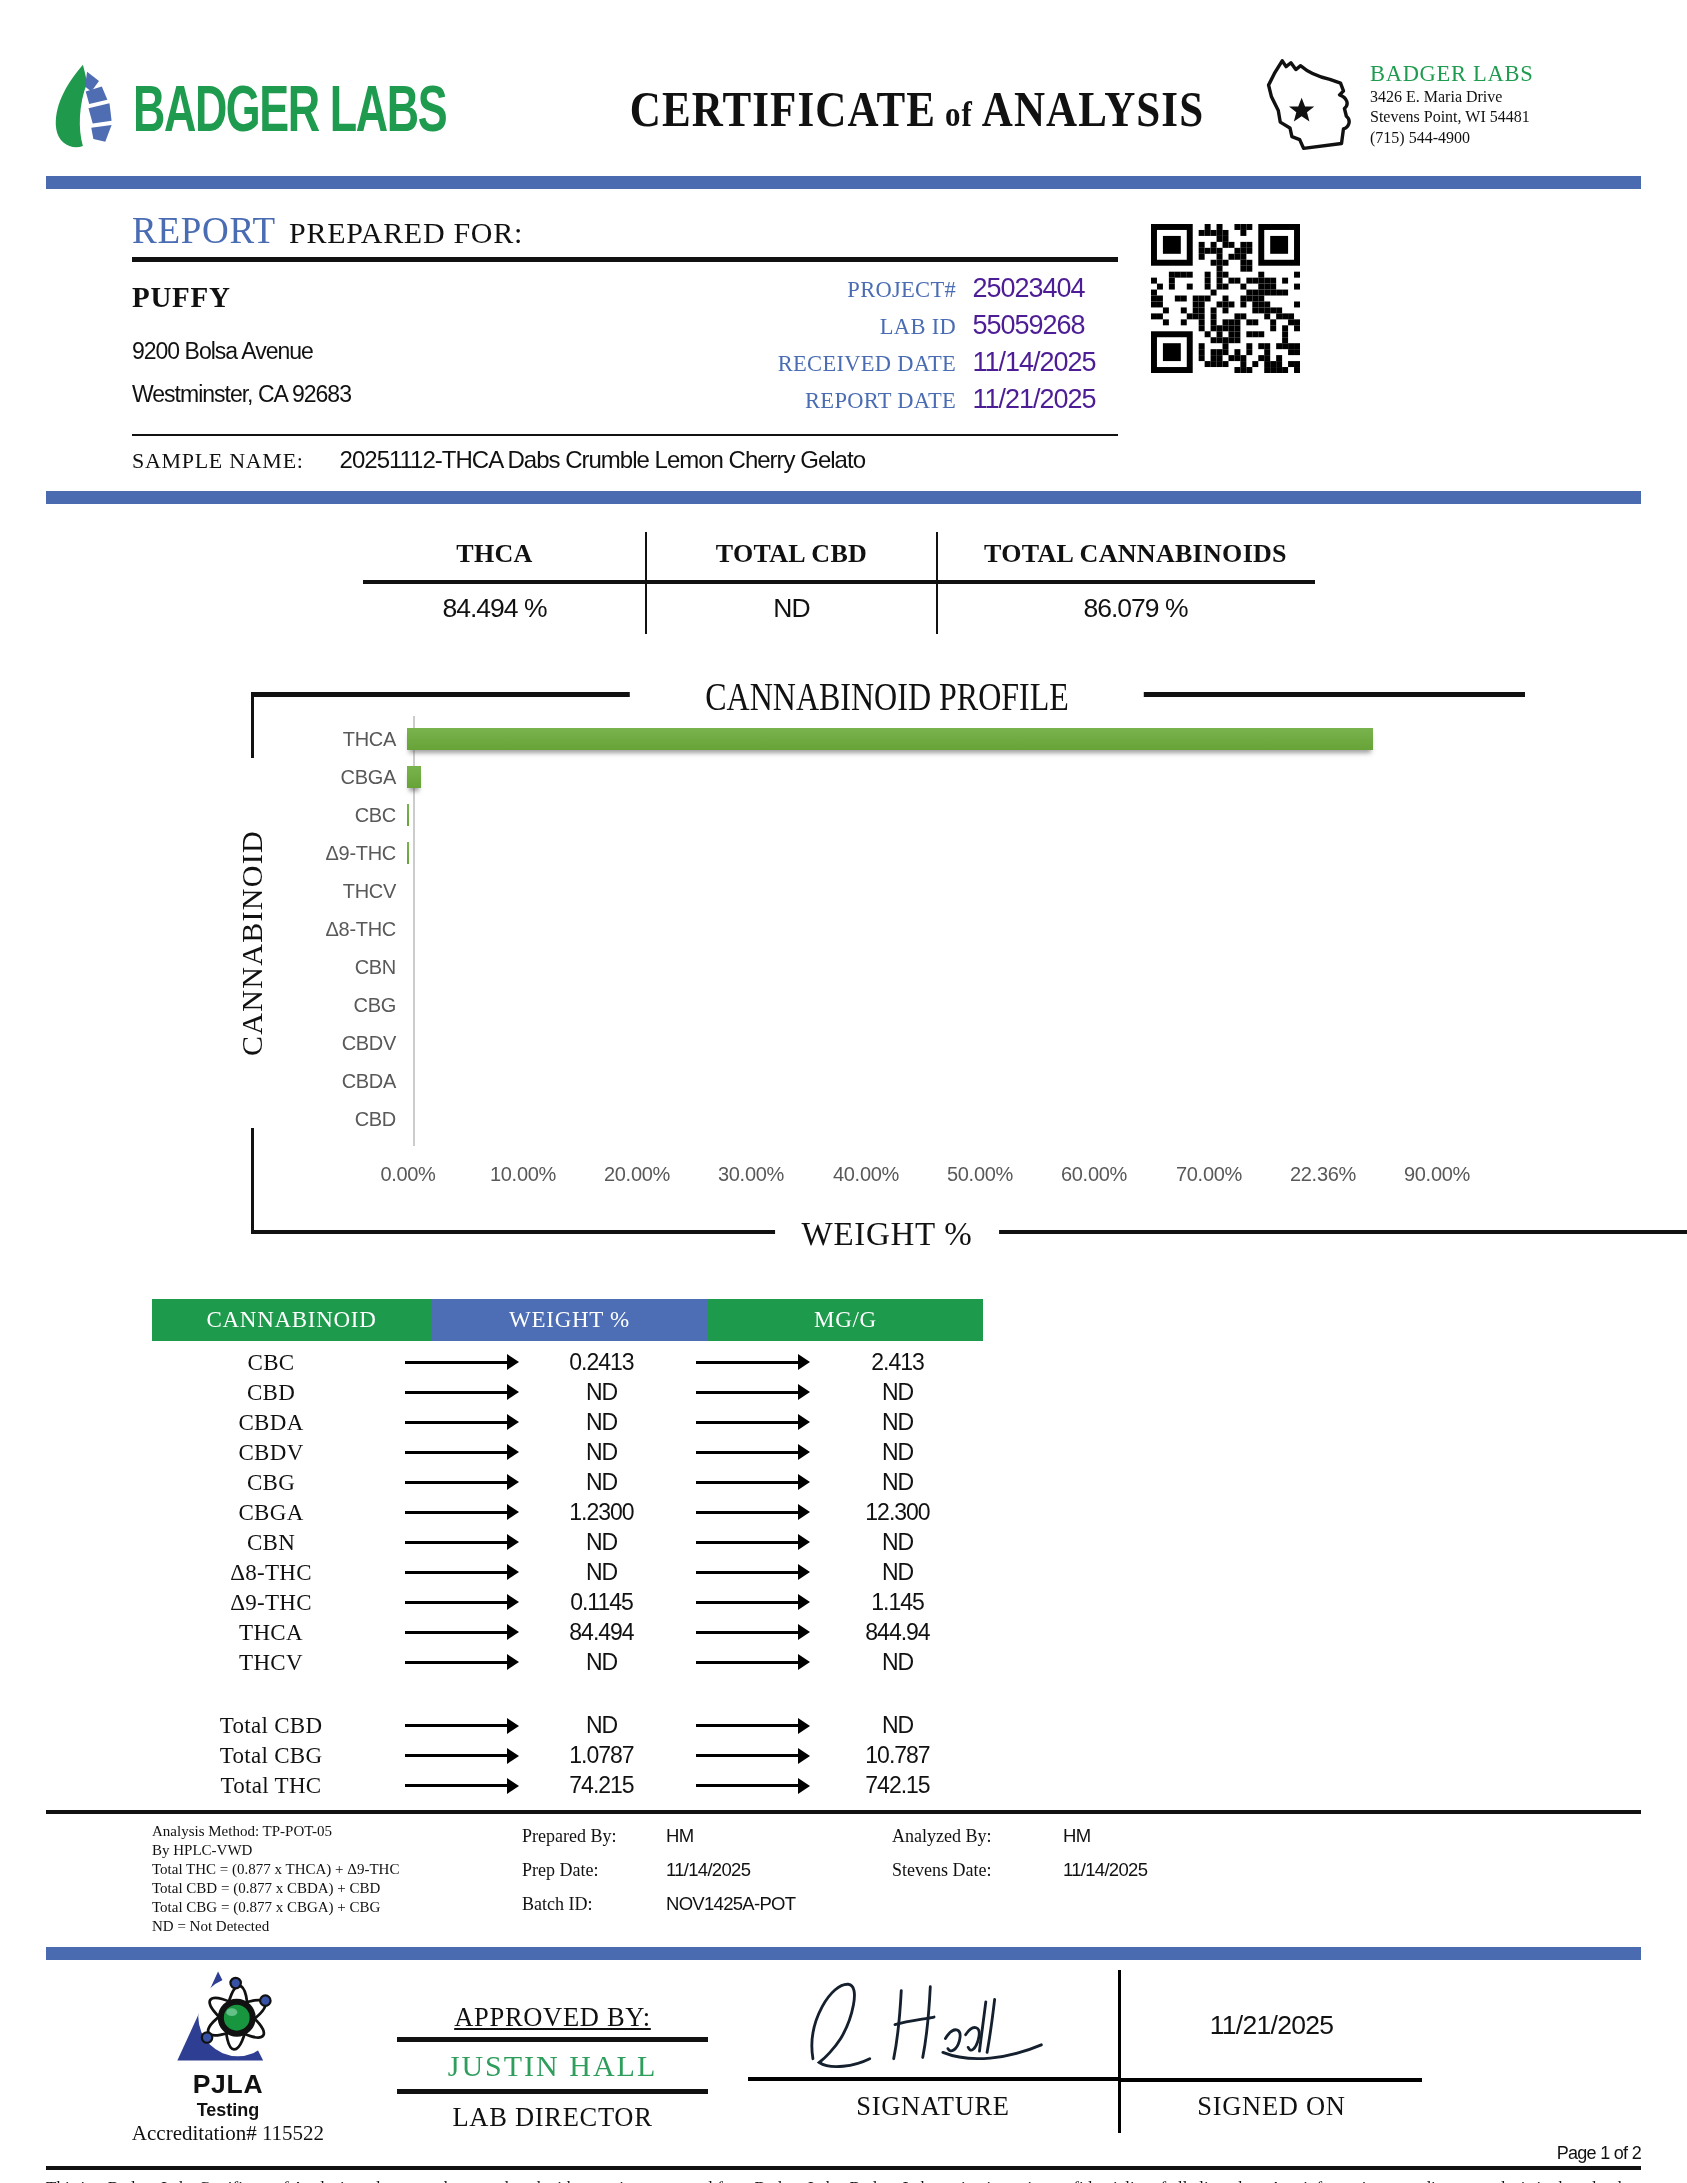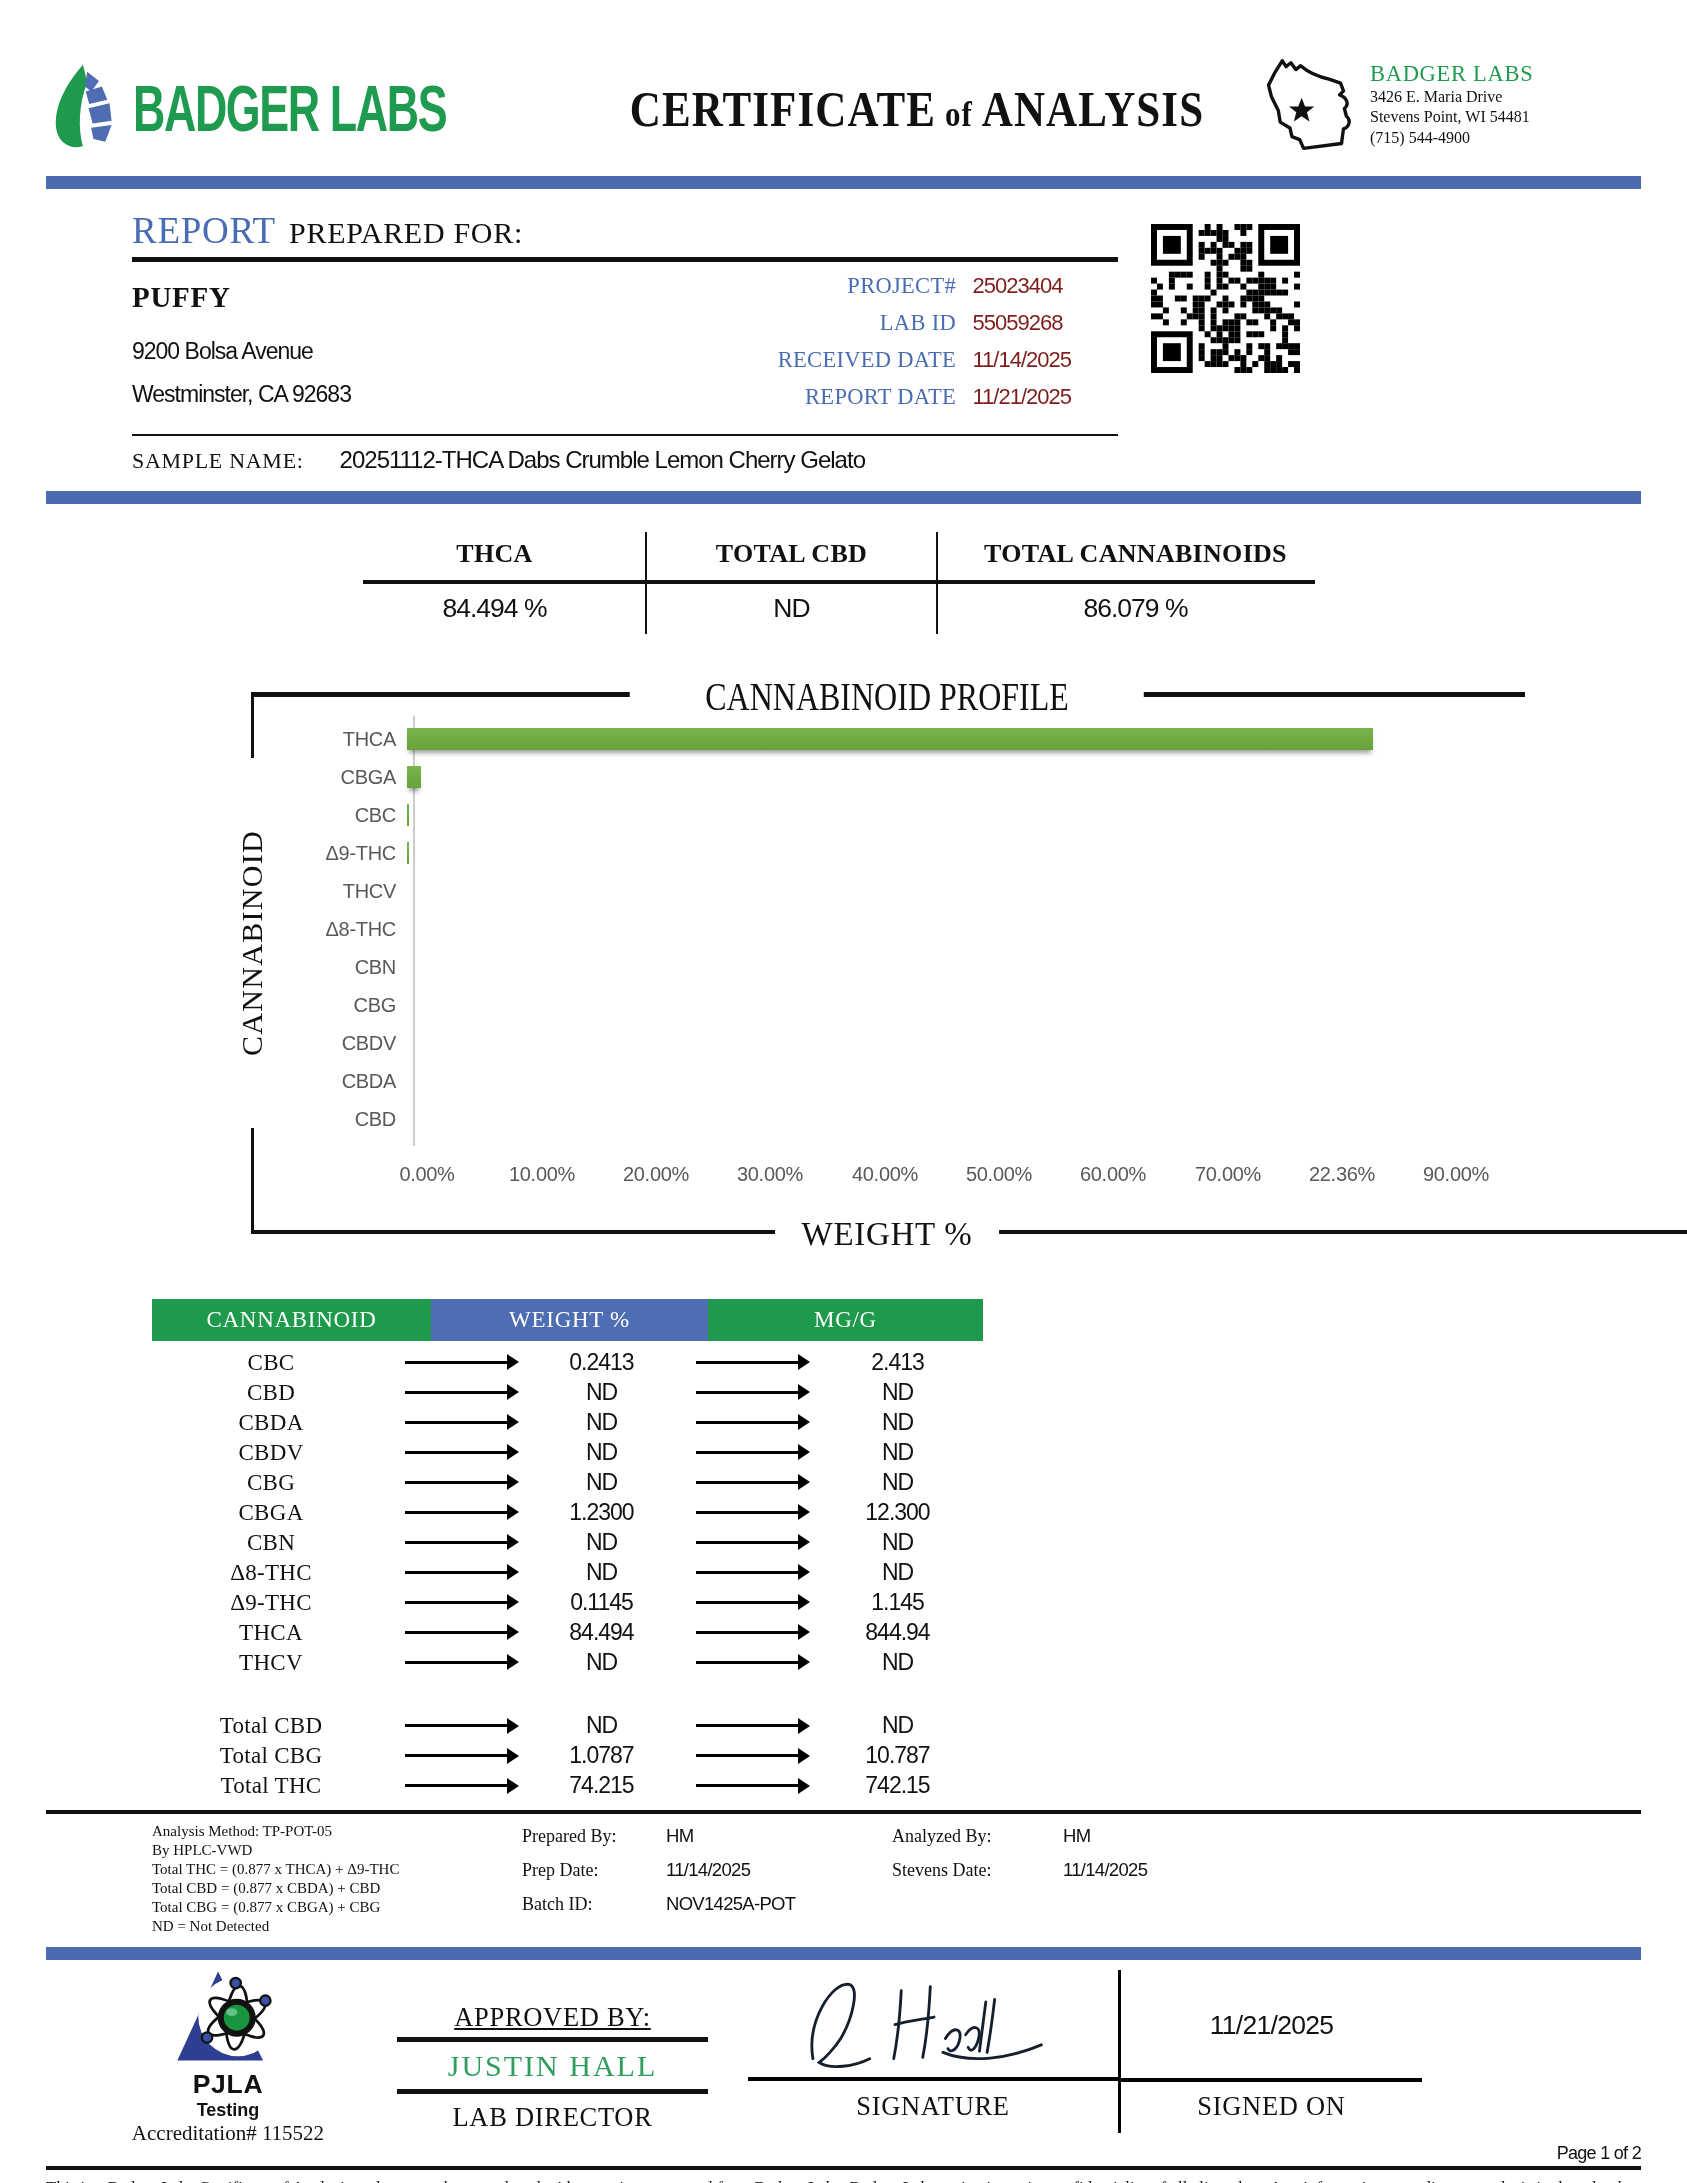--- a/index.html
+++ b/index.html
@@ -38,21 +38,21 @@
   .rp-heading .w2 { font-size:30px; color:#111; letter-spacing:0.7px; }
   .h-rule  { height:4.6px; background:#111; width:986px; margin-top:5.3px; }
   .h-rule2 { height:2.6px; background:#111; width:986px; margin-top:13.2px; }
   .rp-grid { display:flex; margin-top:10.6px; }
   .client { width:463px; }
   .client-name { font-weight:bold; font-size:29px; letter-spacing:0.7px; }
   .client-line { font-family:"Liberation Sans",sans-serif; letter-spacing:-1px; font-size:23px; margin-top:16px; }
   .fields { width:529px; }
   .field-row { display:flex; align-items:baseline; height:37px; }
   .f-label { width:361px; text-align:right; color:#4a6cb3; font-size:22.5px; letter-spacing:0.3px; }
-  .f-value { margin-left:16.5px; font-family:"Liberation Sans",sans-serif; letter-spacing:-1px; font-size:22px; color:#7f1d1d; }
+  .f-value { margin-left:16.5px; font-family:"Liberation Sans",sans-serif; letter-spacing:-1px; font-size:27px; color:#4c1d95; }
   .qr { position:absolute; right:341px; top:14.6px; width:149px; height:149px; }
   .sample-row { display:flex; align-items:baseline; margin-top:9.3px; height:33px; }
   .sample-label { font-size:22px; letter-spacing:0.7px; }
   .sample-value { margin-left:36px; font-family:"Liberation Sans",sans-serif; letter-spacing:-1px; font-size:24px; }
 
   
   .summary { margin:28px 0 0 298px; width:989px; position:relative; display:flex; }
   .sum-col { text-align:center; padding:6.6px 0 10.6px; }
   .sum-col + .sum-col { border-left:2px solid #111; }
   .c1 { width:301px; } .c2 { width:291px; } .c3 { width:397px; }
@@ -73,21 +73,21 @@
                display:flex; align-items:center; justify-content:center;
                font-size:30px; letter-spacing:1.3px; padding:4px 1.3px; }
   .plot { position:absolute; left:6.6px; top:48px; width:1184px; }
   .chart-row { display:flex; align-items:center; height:38px; }
   .cat-label { width:149px; text-align:right; padding-right:10.6px;
                font-family:"Liberation Sans",sans-serif; font-size:20px; color:#595959; letter-spacing:-0.3px; }
   .bar-area { position:relative; width:1029px; height:38px; display:flex; align-items:center; }
   .bar { height:22.5px; background:linear-gradient(#79b34d,#67a337);
          box-shadow:0 5.3px 4.6px -2px rgba(80,80,80,.55); }
   .axis-line { position:absolute; left:162px; top:44px; width:2px; height:430px; background:#cccccc; }
-  .ticks { position:absolute; left:21px; top:491px; width:1184px; height:26.5px; }
+  .ticks { position:absolute; left:2px; top:491px; width:1184px; height:26.5px; }
   .tick { position:absolute; transform:translateX(-50%); font-family:"Liberation Sans",sans-serif;
           font-size:20px; color:#595959; letter-spacing:-0.3px; white-space:nowrap; }
   .ch-xlabel { position:absolute; bottom:5.3px; left:636px; transform:translateX(-50%); background:#fff;
                padding:0 26.5px; font-size:33px; letter-spacing:0.7px; white-space:nowrap; }
 
   
   .dtable { margin:41px 0 0 106px; width:831px; }
   .t-head { display:flex; height:42px; }
   .t-head .hcell { color:#fff; font-size:23px; letter-spacing:0.7px; display:flex; align-items:center; justify-content:center; }
   .hc1 { width:279px; background:#1d9a4c; }

